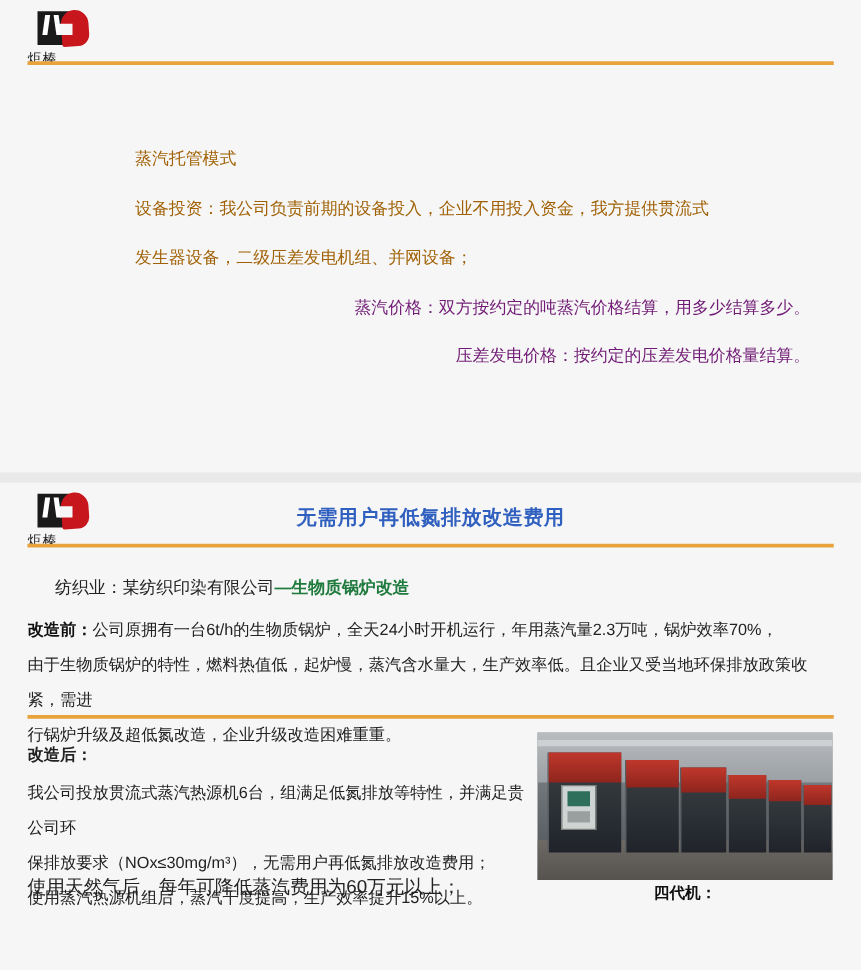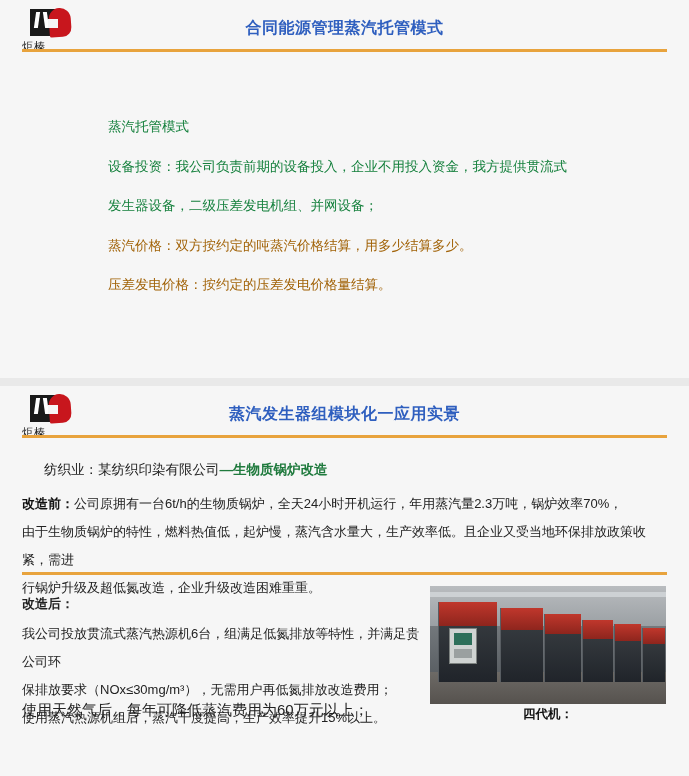--- a/index.html
+++ b/index.html
@@ -126,25 +126,26 @@
   
   .s1-body {
     position: absolute;
     left: 108px;
     top: 118px;
     width: 540px;
   }
   .s1-body p {
     margin: 0 0 22px 0;
     font-size: 13.5px;
-    color: #15803d;
+    color: #a16207;
     line-height: 1.3;
   }
   .s1-body p.red {
-    color: #a16207;
+    color: #701a75;
+    text-align: right;
   }
 
   
   .s2-sub {
     position: absolute;
     left: 44px;
     top: 75px;
     font-size: 13.5px;
     color: #222;
   }
@@ -280,21 +281,20 @@
   <div class="slide slide-1">
     <div class="slide-header">
       <div class="logo">
         <div class="logo-mark">
           <div class="logo-sq"></div>
           <div class="logo-flame"></div>
           <div class="logo-notch"></div>
         </div>
         <div class="logo-text">炬榛</div>
       </div>
-      <div class="slide-title">合同能源管理蒸汽托管模式</div>
       <div class="title-rule"></div>
     </div>
 
     <div class="s1-body">
       <p>蒸汽托管模式</p>
       <p>设备投资：我公司负责前期的设备投入，企业不用投入资金，我方提供贯流式</p>
       <p>发生器设备，二级压差发电机组、并网设备；</p>
       <p class="red">蒸汽价格：双方按约定的吨蒸汽价格结算，用多少结算多少。</p>
       <p class="red">压差发电价格：按约定的压差发电价格量结算。</p>
     </div>
@@ -303,21 +303,21 @@
   <div class="slide slide-2">
     <div class="slide-header">
       <div class="logo">
         <div class="logo-mark">
           <div class="logo-sq"></div>
           <div class="logo-flame"></div>
           <div class="logo-notch"></div>
         </div>
         <div class="logo-text">炬榛</div>
       </div>
-      <div class="slide-title">蒸汽发生器组模块化一应用实景</div>
+      <div class="slide-title">无需用户再低氮排放改造费用</div>
       <div class="title-rule"></div>
     </div>
 
     <div class="s2-sub">
       <span>纺织业：某纺织印染有限公司</span><span class="green">—生物质锅炉改造</span>
     </div>
 
     <div class="s2-before">
       <b class="label">改造前：</b><span>公司原拥有一台6t/h的生物质锅炉，全天24小时开机运行，年用蒸汽量2.3万吨，锅炉效率70%，</span><br>
       <span>由于生物质锅炉的特性，燃料热值低，起炉慢，蒸汽含水量大，生产效率低。且企业又受当地环保排放政策收紧，需进</span><br>

